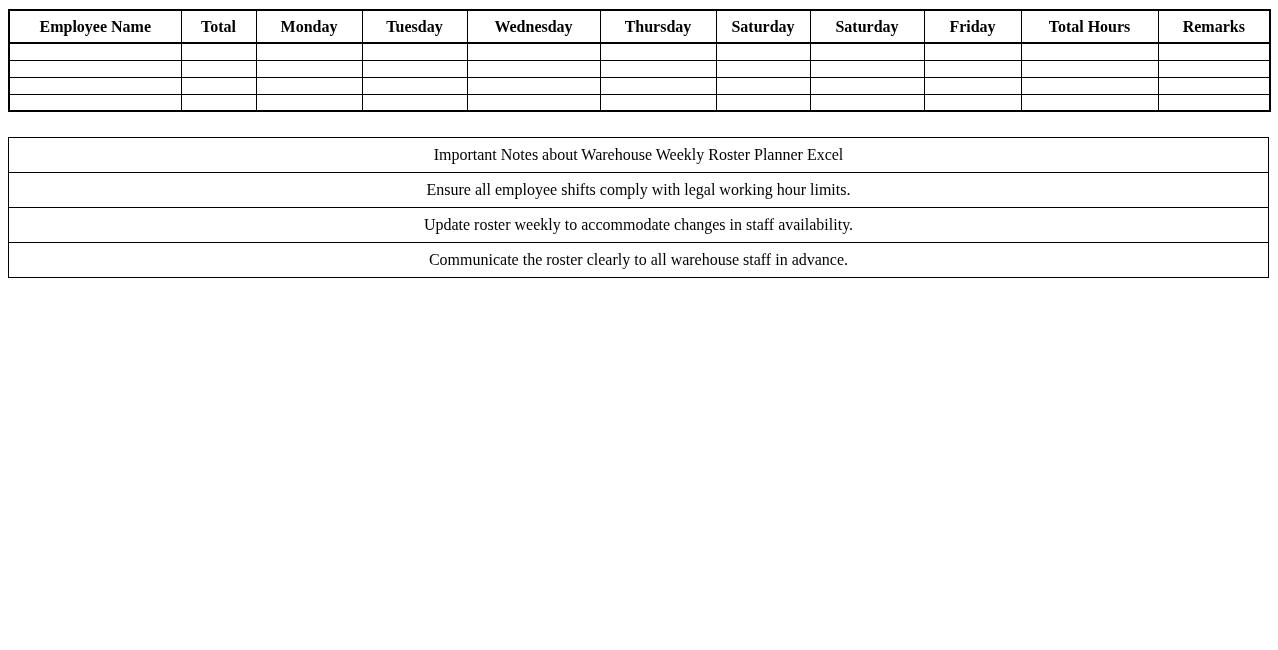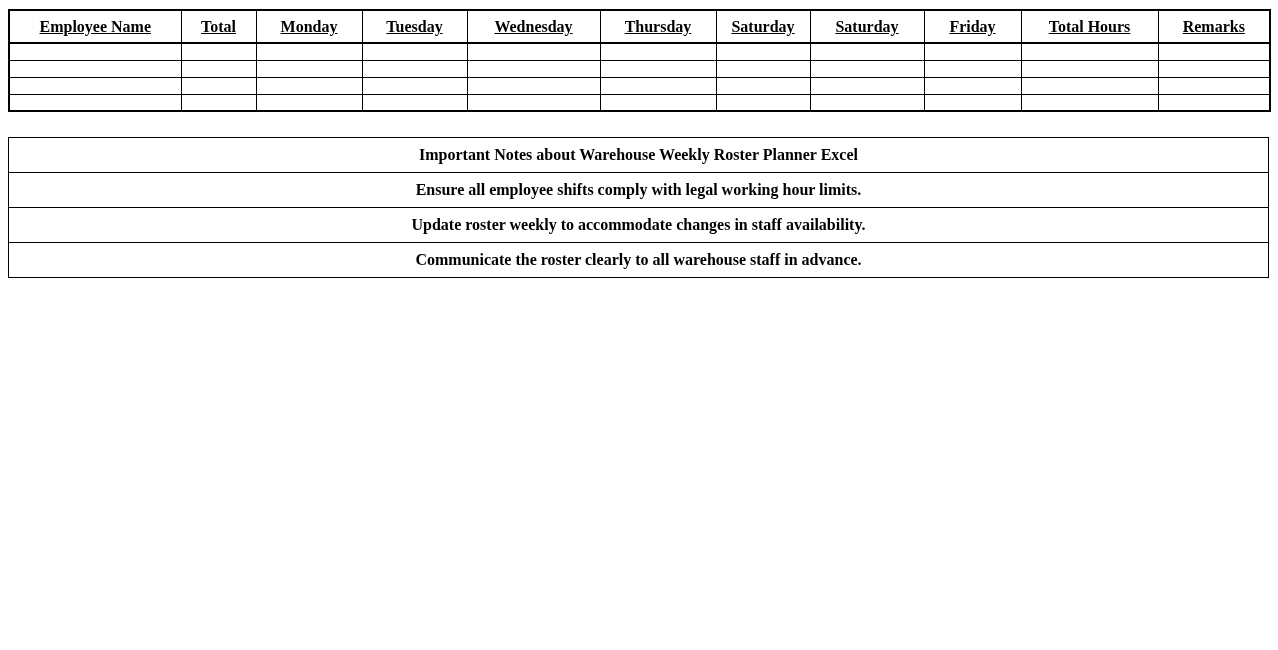--- a/index.html
+++ b/index.html
@@ -34,21 +34,20 @@
     text-align: center;
     vertical-align: middle;
     overflow: hidden;
     white-space: nowrap;
   }
   .roster-table th {
     height: 33px;
     font-size: 16px;
     font-weight: bold;
     border-bottom: 2px solid #000000;
-    text-decoration: underline;
   }
   .roster-table td {
     height: 17px;
     font-size: 13px;
   }
   
   .col-employee { width: 172px; }
   .col-role     { width: 75px;  }
   .col-mon      { width: 106px; }
   .col-tue      { width: 105px; }
@@ -67,24 +66,23 @@
     top: 137px;
     width: 1261px;
     border: 1px solid #000000;
   }
   .notes-table td {
     border: 1px solid #000000;
     height: 35px;
     text-align: center;
     vertical-align: middle;
     font-size: 16px;
-    font-weight: bold;
   }
   .notes-table .notes-title-cell {
-    font-weight: bold;
+    font-weight: normal;
   }
 </style>
 </head>
 <body>
 
 <div class="page">
 
   <table class="roster-table">
     <colgroup>
       <col class="col-employee">

